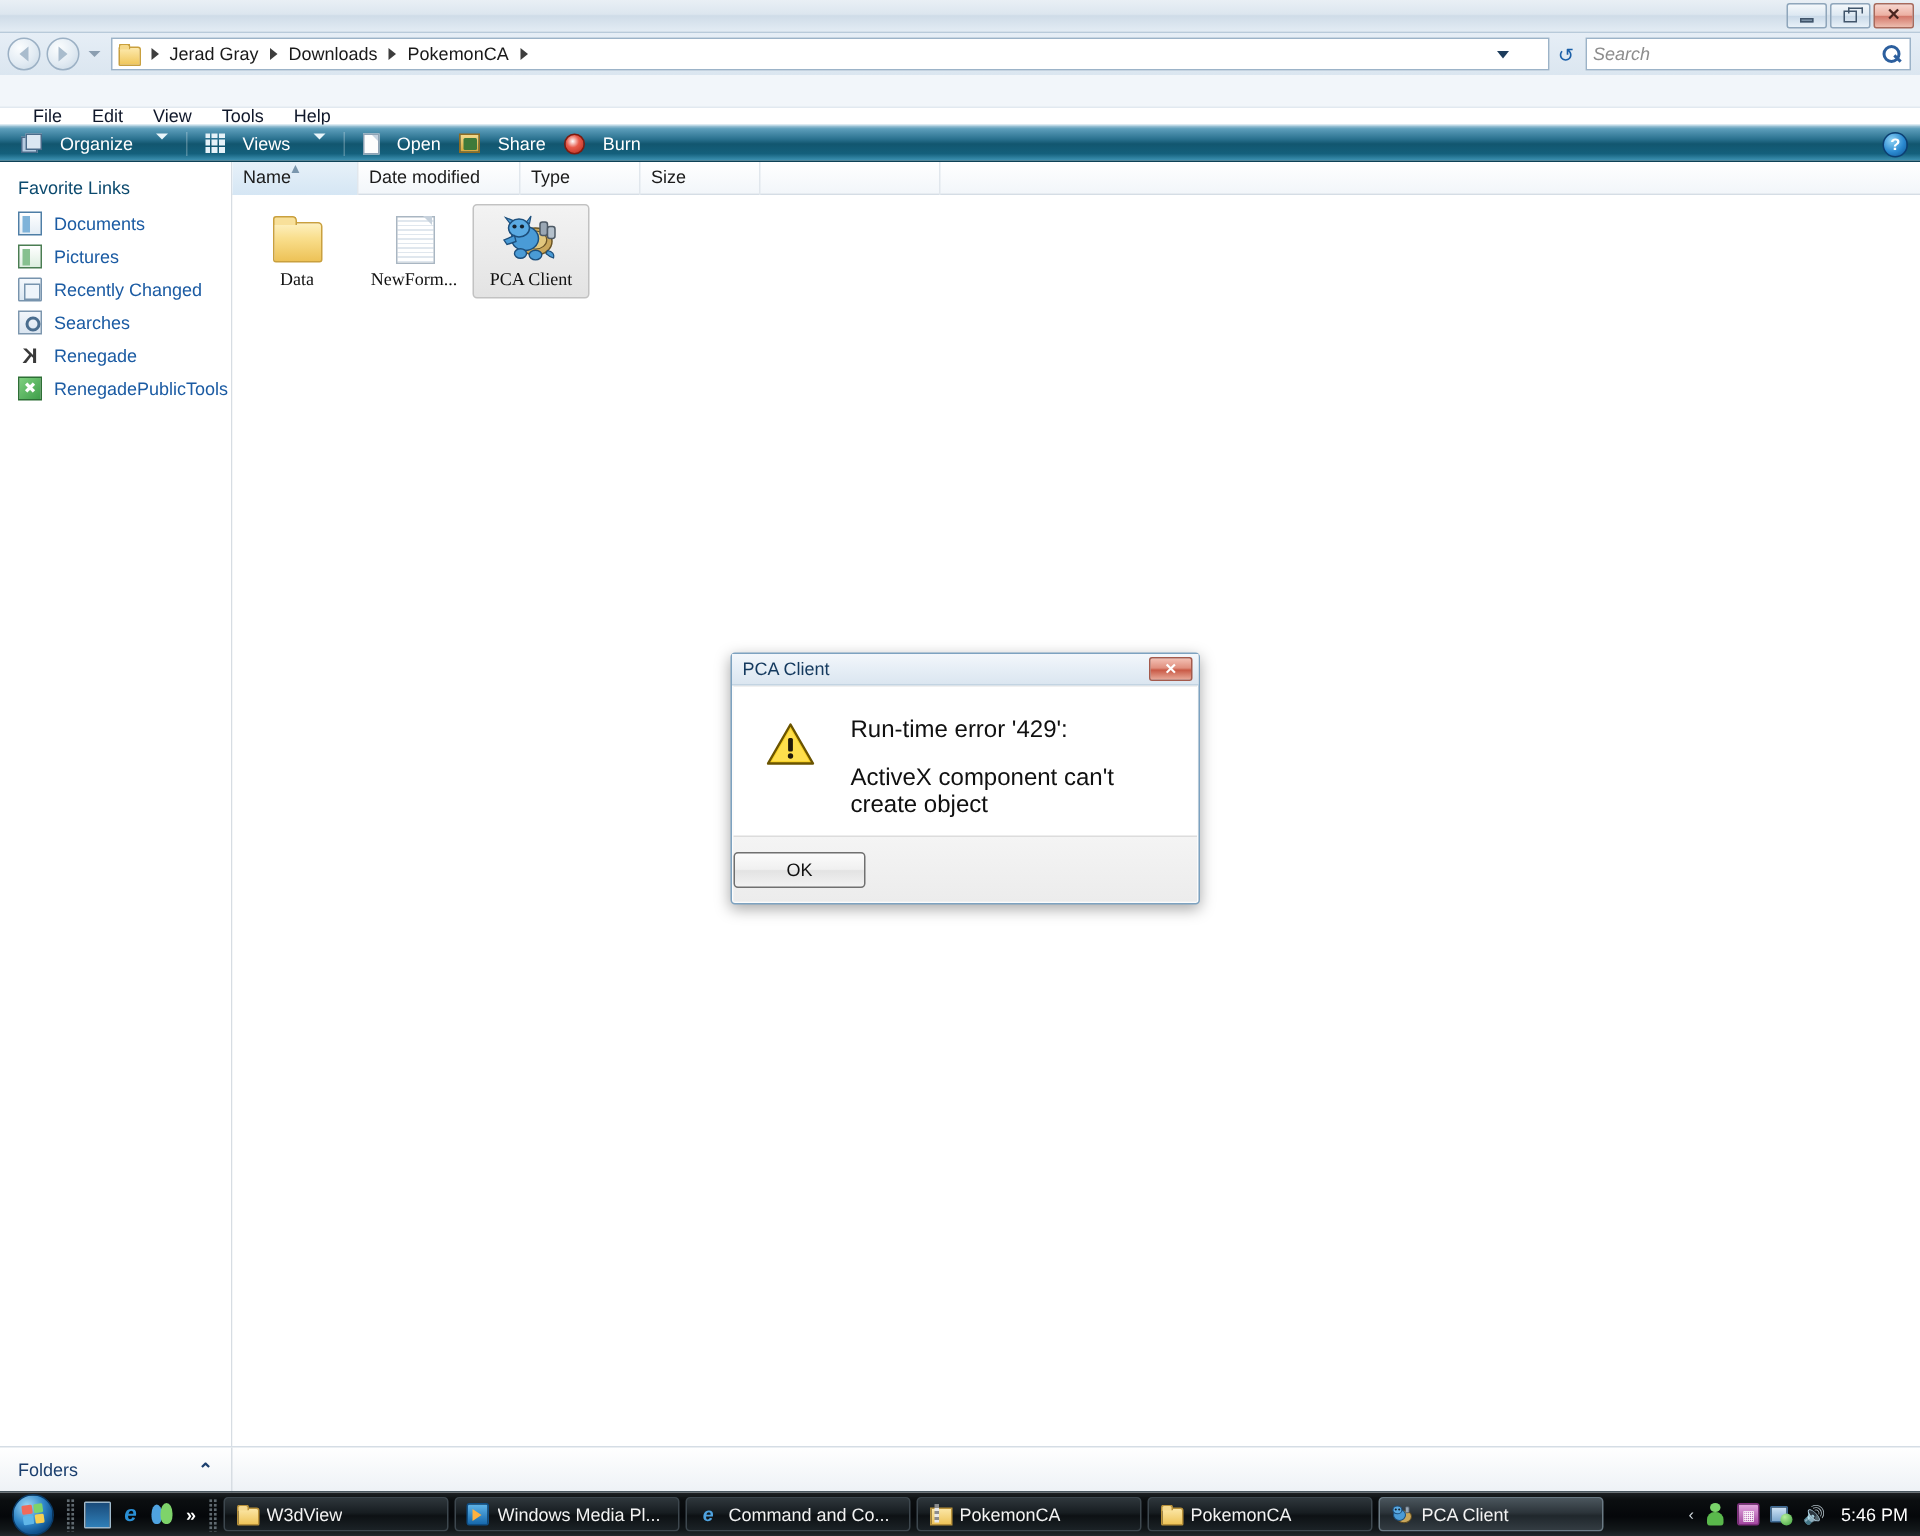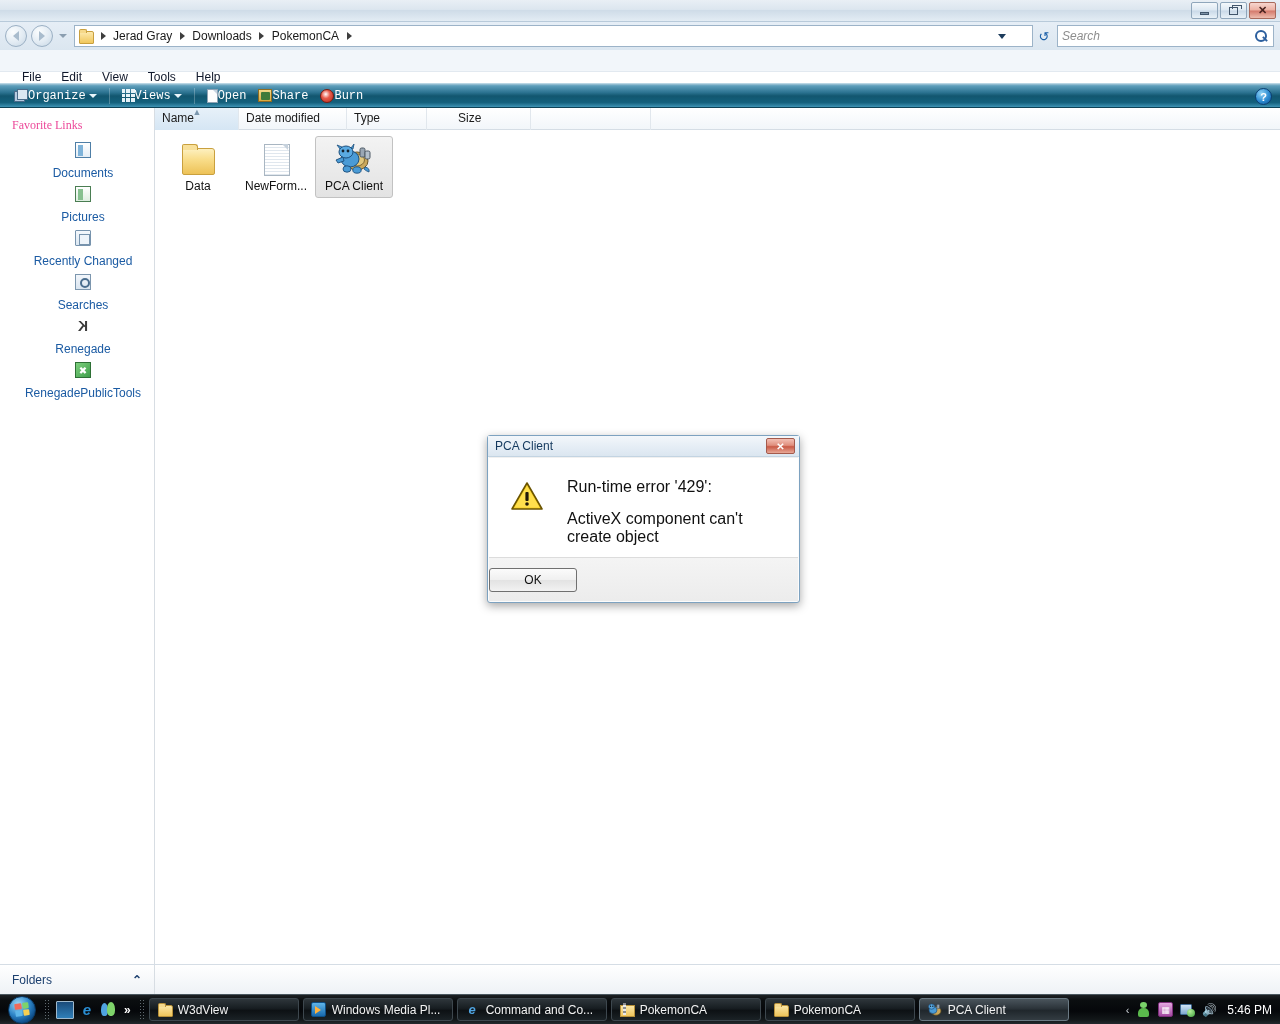--- a/index.html
+++ b/index.html
@@ -137,21 +137,21 @@
 
   
   .cmdbar {
     position: absolute; left: 0; top: 83px; width: 1280px; height: 25px;
     background: linear-gradient(to bottom, #9fc4d6 0%, #5d9ebb 8%, #2a718f 38%, #12566f 52%, #14607c 80%, #3e93b4 100%);
     display: flex; align-items: center; padding-left: 8px;
     border-top: 1px solid #b9d6e4;
     border-bottom: 1px solid #0d4257;
   }
   .cmdsep { width:1px; height:16px; background: rgba(255,255,255,0.25); margin: 0 6px; }
-  .cmdbtn { display:flex; align-items:center; gap:0; padding: 2px 6px; color:#ffffff; font-size:12px; white-space:nowrap;font-family:Liberation Mono, monospace;}
+  .cmdbtn { display:flex; align-items:flex-start; gap:12px; padding: 2px 6px; color:#ffffff; font-size:12px; white-space:nowrap;}
   .cmdbtn .lbl { color:#ffffff; font-size:12px; }
   .cmdcaret { width:0;height:0;border-left:4px solid transparent;border-right:4px solid transparent;border-top:4px solid #eaf6fb; margin-left:3px;}
   .ic-organize { width:14px;height:13px; position:relative; }
   .ic-organize::before{content:"";position:absolute;left:0;top:2px;width:9px;height:9px;background:#b6cbe0;border:1px solid #4a6b8a;}
   .ic-organize::after{content:"";position:absolute;left:3px;top:0px;width:9px;height:9px;background:#dbe7f2;border:1px solid #4a6b8a;}
   .ic-views { width:13px;height:13px; display:grid; grid-template-columns:repeat(3,1fr); grid-template-rows:repeat(3,1fr); gap:1px;}
   .ic-views span{background:#e6f2f8;display:block;}
   .ic-open { width:11px;height:14px;background:#fdfdfd;border:1px solid #8fa3b5; position:relative;}
   .ic-open::after{content:"";position:absolute;right:0;top:0;border-left:4px solid transparent;border-top:4px solid #c5d3e0;}
   .ic-share { width:14px;height:13px;background:linear-gradient(to bottom,#f2d98a,#d9a93f);border:1px solid #8e6c22; position:relative;}
@@ -162,22 +162,22 @@
     background: radial-gradient(circle at 35% 30%, #8fd3f5 0%, #2b8ad1 55%, #0f5493 100%);
     border:1px solid #0c3f72; color:#ffffff; font-size:11px; font-weight:bold;
     display:flex;align-items:center;justify-content:center;
   }
 
   
   .sidebar {
     position:absolute; left:0; top:108px; width:155px; bottom: 30px;
     background:#ffffff; border-right:1px solid #d7dde3;
   }
-  .sb-title { font-size:12px; color:#ec4899; padding: 10px 0 6px 12px; font-family: Liberation Serif, serif; }
-  .sb-item { display:flex; align-items:center; gap:8px; padding: 3px 0 3px 12px; flex-direction: column; }
+  .sb-title { font-size:12px; color:#0c4a6e; padding: 10px 0 6px 12px; }
+  .sb-item { display:flex; align-items:center; gap:8px; padding: 3px 0 3px 12px; }
   .sb-item .lbl { font-size:12px; color:#1b5ba3; }
   .sb-ic { width:16px;height:16px;position:relative;flex:0 0 auto;}
   .ic-doc { background:linear-gradient(to bottom,#ffffff,#e4edf5); border:1px solid #4e7ea6;}
   .ic-doc::after{content:"";position:absolute;left:2px;top:2px;width:5px;height:11px;background:#7fb3d9;}
   .ic-pic { background:linear-gradient(to bottom,#ffffff,#ddeee0); border:1px solid #4a7d52;}
   .ic-pic::after{content:"";position:absolute;left:2px;top:2px;width:5px;height:11px;background:#86c08f;}
   .ic-recent { background:linear-gradient(to bottom,#f4f8fc,#dbe7f2); border:1px solid #7793ad; border-radius:1px;}
   .ic-recent::after{content:"";position:absolute;left:3px;top:3px;width:9px;height:9px;border:1px solid #7793ad;background:#eef4fa;}
   .ic-search { background:linear-gradient(to bottom,#f2f6fb,#dae5f0); border:1px solid #7c96ae;}
   .ic-search::after{content:"";position:absolute;left:4px;top:3px;width:6px;height:6px;border:2px solid #4a6d8e;border-radius:50%;}
@@ -191,21 +191,21 @@
     background: linear-gradient(to bottom,#ffffff 0%,#f2f6fa 100%);
     border-bottom:1px solid #d5dde5; display:flex;
   }
   .col {
     font-size:12px; color:#1b1b1b; padding: 3px 0 0 7px;
     border-right:1px solid #e1e7ed; height:22px; position:relative;
   }
   .col.sorted { background: linear-gradient(to bottom,#e7f1f9 0%,#d5e6f4 100%); }
   .sortmark { position:absolute; left:50%; top:-1px; margin-left:-4px; font-size:9px; color:#7a96ad; }
 
-  .items { position:absolute; left:0; top:22px; right:0; bottom:0; padding: 6px 4px; display:flex; flex-wrap:wrap; align-content:flex-start; }
+  .items { position:absolute; left:0; top:22px; right:0; bottom:0; padding: 6px 4px; display:flex; flex-wrap:wrap; align-content:flex-start;font-family:Liberation Serif, serif; }
   .item { width:78px; padding:4px 2px 4px 2px; display:flex; flex-direction:column; align-items:center; gap:2px; border:1px solid transparent; border-radius:3px;}
   .item.selected { background: linear-gradient(to bottom,#f3f3f3,#e3e3e3); border:1px solid #c2c2c2; }
   .item .nm { font-size:12px; color:#101010; text-align:center; white-space:nowrap; overflow:hidden; }
   .icon-lg { width:40px;height:36px;position:relative; }
 
   .folder-lg::before{
     content:""; position:absolute; left:4px; top:7px; width:31px; height:25px;
     background: linear-gradient(to bottom,#fdf0bf 0%,#f9de8c 40%,#edc257 100%);
     border:1px solid #c9a03e; border-radius:1px 3px 2px 2px;
   }
@@ -494,21 +494,21 @@
         <div class="col sorted" style="width:84px;">
           <span class="sortmark">▲</span>
           <span>Name</span>
         </div>
         <div class="col" style="width:108px;">
           <span>Date modified</span>
         </div>
         <div class="col" style="width:80px;">
           <span>Type</span>
         </div>
-        <div class="col" style="width:80px;margin-left:24px;">
+        <div class="col" style="width:80px;">
           <span>Size</span>
         </div>
         <div class="col" style="width:120px;">
           <span></span>
         </div>
       </div>
 
       <div class="items">
         <div class="item">
           <span class="icon-lg folder-lg"></span>

